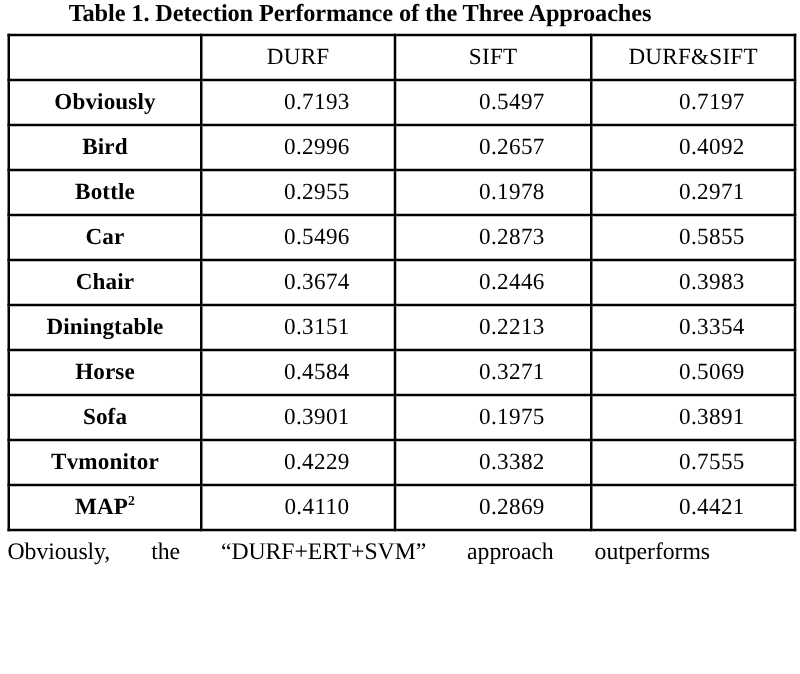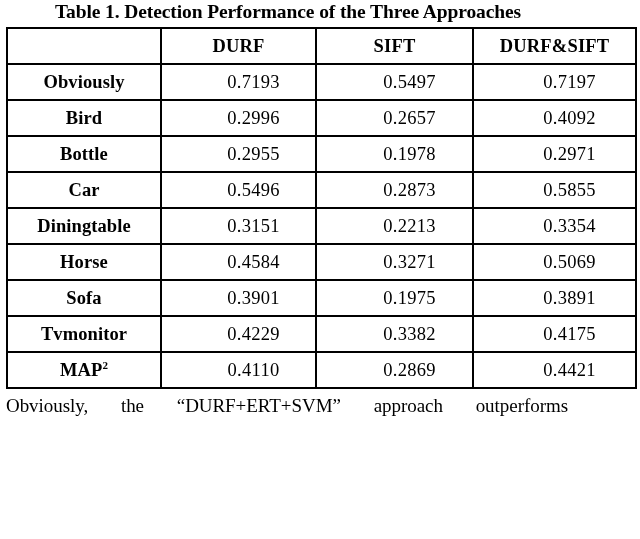--- a/index.html
+++ b/index.html
@@ -47,21 +47,21 @@
   table.perf-table td {
     border: 2px solid #000;
     height: 34px;
     padding: 0 2px;
     text-align: center;
     vertical-align: middle;
     font-size: 18.5px;
     line-height: 20px;
   }
   table.perf-table th {
-    font-weight: bold;
+    font-weight: normal;
     letter-spacing: 0.2px;
   }
   table.perf-table th.corner-cell { border-top: 2px solid #000; }
   table.perf-table td.row-label {
     font-weight: bold;
     letter-spacing: 0.1px;
   }
   table.perf-table td.value-cell {
     font-weight: normal;
     letter-spacing: 0.3px;
@@ -134,20 +134,26 @@
           <td class="value-cell">0.1978</td>
           <td class="value-cell">0.2971</td>
         </tr>
         <tr>
           <td class="row-label">Car</td>
           <td class="value-cell">0.5496</td>
           <td class="value-cell">0.2873</td>
           <td class="value-cell">0.5855</td>
         </tr>
         <tr>
+          <td class="row-label">Chair</td>
+          <td class="value-cell">0.3674</td>
+          <td class="value-cell">0.2446</td>
+          <td class="value-cell">0.3983</td>
+        </tr>
+        <tr>
           <td class="row-label">Diningtable</td>
           <td class="value-cell">0.3151</td>
           <td class="value-cell">0.2213</td>
           <td class="value-cell">0.3354</td>
         </tr>
         <tr>
           <td class="row-label">Horse</td>
           <td class="value-cell">0.4584</td>
           <td class="value-cell">0.3271</td>
           <td class="value-cell">0.5069</td>
@@ -155,21 +161,21 @@
         <tr>
           <td class="row-label">Sofa</td>
           <td class="value-cell">0.3901</td>
           <td class="value-cell">0.1975</td>
           <td class="value-cell">0.3891</td>
         </tr>
         <tr>
           <td class="row-label">Tvmonitor</td>
           <td class="value-cell">0.4229</td>
           <td class="value-cell">0.3382</td>
-          <td class="value-cell">0.4175</td>
+          <td class="value-cell">0.7555</td>
         </tr>
         <tr>
           <td class="row-label"><span>MAP</span><sup class="footnote-marker">2</sup></td>
           <td class="value-cell">0.4110</td>
           <td class="value-cell">0.2869</td>
           <td class="value-cell">0.4421</td>
         </tr>
       </tbody>
     </table>
   </div>

